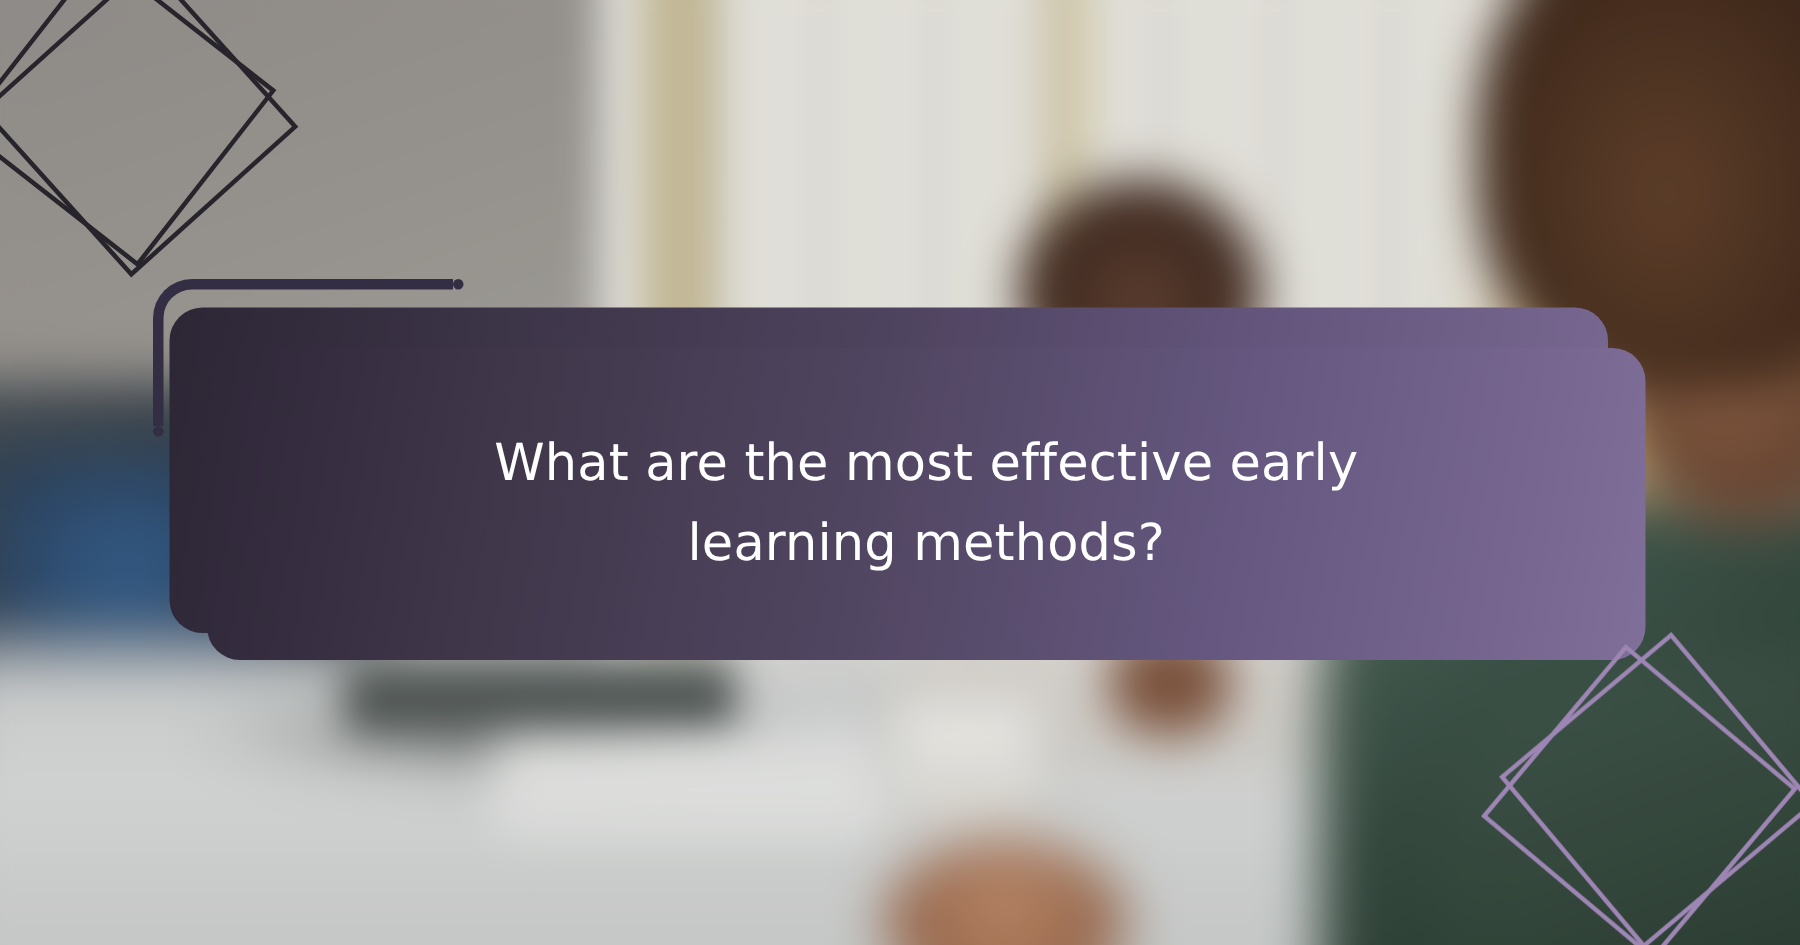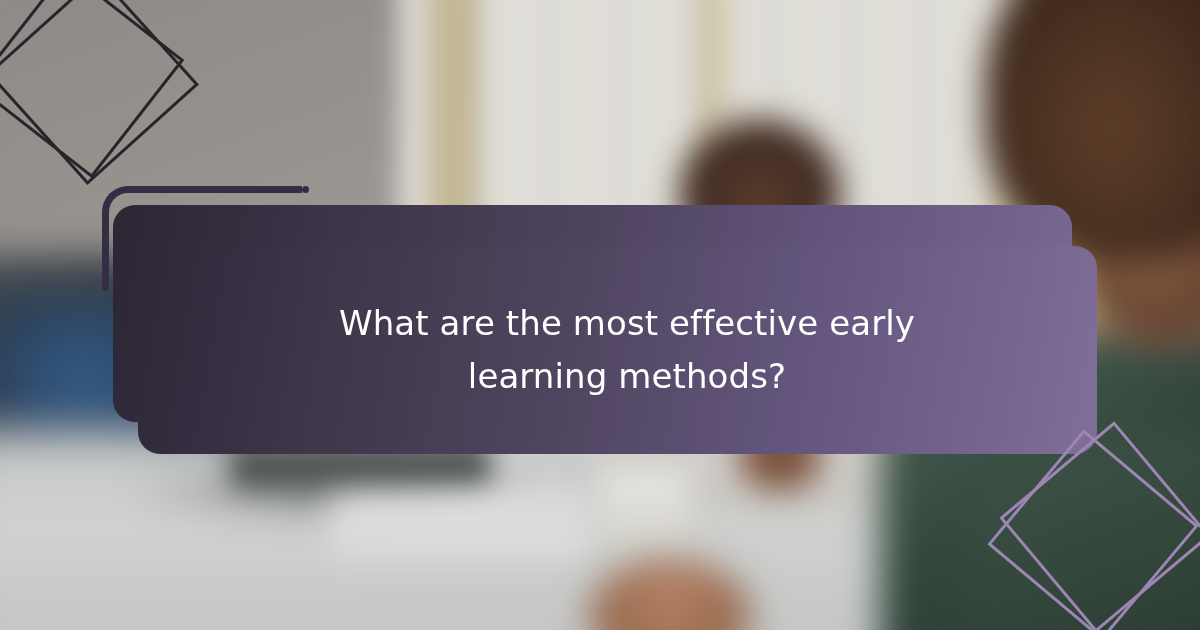--- a/index.html
+++ b/index.html
@@ -191,32 +191,32 @@
     border-radius:22px;
     background:linear-gradient(100deg,
       #2c2635 0%,
       #3c3447 22%,
       #4e435e 48%,
       #62547b 72%,
       #7a6a93 100%);
   }
   #card-front {
     position:absolute;
-    left:138px; top:246px;
+    left:138px; top:232px;
     width:959px; height:208px;
     border-radius:22px;
     background:linear-gradient(100deg,
       #2f2839 0%,
       #3f3649 20%,
       #504560 45%,
       #665881 72%,
       #806f98 100%);
     display:flex;
     align-items:center;
-    justify-content:flex-end;
+    justify-content:center;
     padding:0 110px;
   }
   #quote-text {
     color:#ffffff;
     font-size:34px;
     line-height:1.55;
     font-weight:400;
     text-align:center;
     letter-spacing:.1px;
     max-width:720px;

